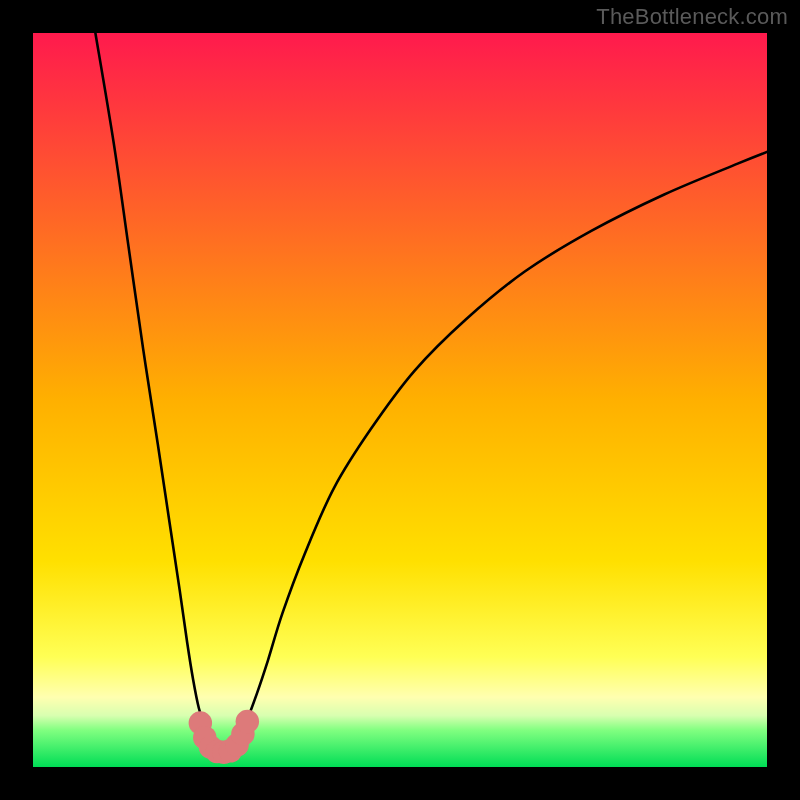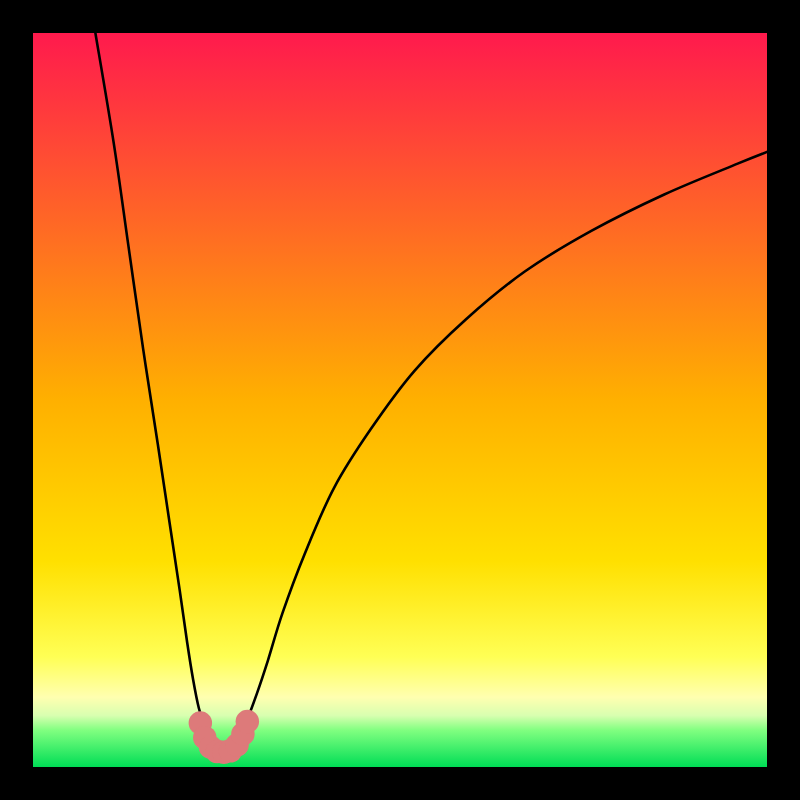--- a/index.html
+++ b/index.html
@@ -80,13 +80,14 @@
           <circle cx="177.63" cy="714.18" r="11.74" fill="#dd7a7a"></circle>
           <circle cx="184.23" cy="718.59" r="11.74" fill="#dd7a7a"></circle>
           <circle cx="190.84" cy="719.32" r="11.74" fill="#dd7a7a"></circle>
           <circle cx="197.45" cy="717.85" r="11.74" fill="#dd7a7a"></circle>
           <circle cx="204.05" cy="711.98" r="11.74" fill="#dd7a7a"></circle>
           <circle cx="209.92" cy="700.97" r="11.74" fill="#dd7a7a"></circle>
           <circle cx="214.33" cy="688.49" r="11.74" fill="#dd7a7a"></circle>
         </g>
     </svg>
   </div>
+  <div class="attribution">TheBottleneck.com</div>
 </div>
 
 </body></html>

